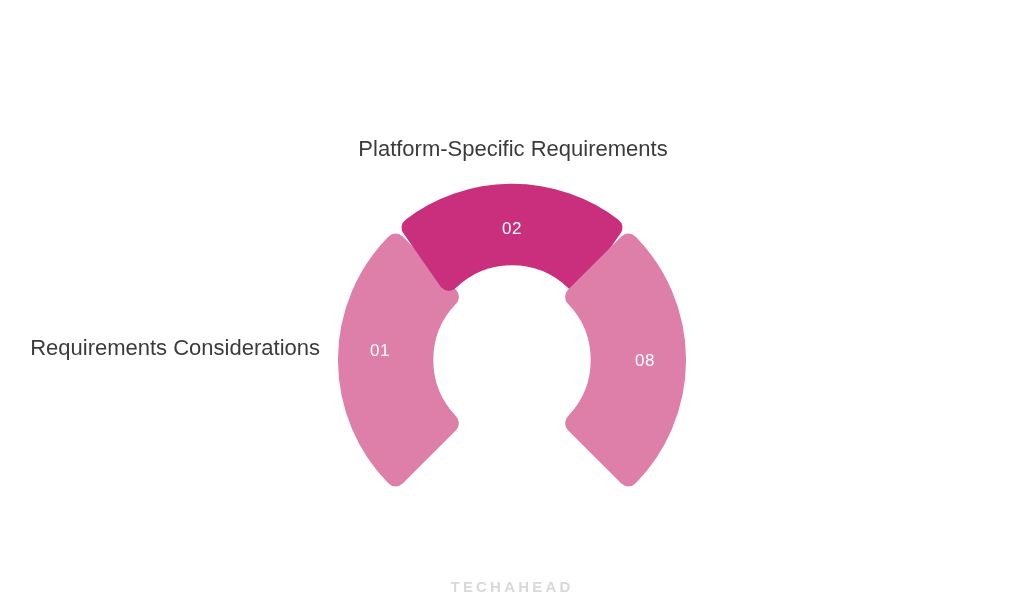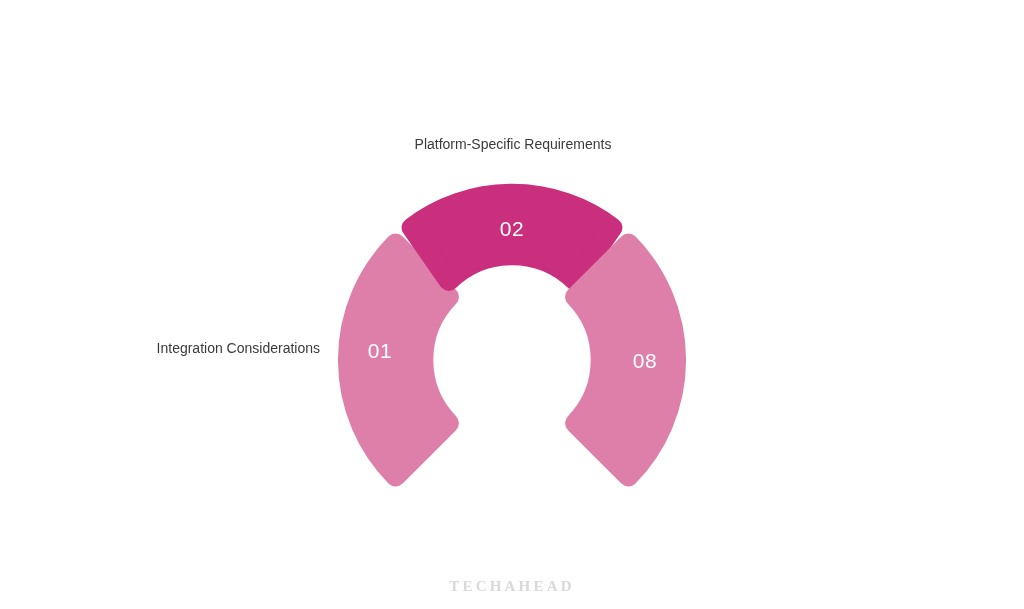--- a/index.html
+++ b/index.html
@@ -23,33 +23,33 @@
     position: absolute;
     left: 0;
     top: 0;
     width: 1024px;
     height: 609px;
   }
   .seg-number {
     position: absolute;
     color: #ffffff;
     font-family: "Liberation Sans", sans-serif;
-    font-size: 21px;
+    font-size: 17px;
     font-weight: 400;
     letter-spacing: 0.5px;
     line-height: 1;
     transform: translate(-50%, -50%);
     white-space: nowrap;
     user-select: none;
   }
   .seg-label {
     position: absolute;
     color: #3b3b3b;
     font-family: "Liberation Sans", sans-serif;
-    font-size: 14px;
+    font-size: 22px;
     font-weight: 400;
     line-height: 1.15;
     white-space: nowrap;
   }
   .label-top {
     left: 513px;
     top: 136px;
     transform: translateX(-50%);
   }
   .label-left {
@@ -61,21 +61,21 @@
     left: 709px;
     top: 348px;
     transform: translateY(-50%);
   }
   .watermark {
     position: absolute;
     left: 512px;
     top: 586px;
     transform: translate(-50%, -50%);
     color: #d9d9d9;
-    font-family: Liberation Serif, serif;
+    font-family: Liberation Sans, sans-serif;
     font-size: 15px;
     font-weight: 700;
     letter-spacing: 3.2px;
     white-space: nowrap;
     user-select: none;
   }
 </style>
 </head>
 <body>
 
@@ -102,20 +102,20 @@
                Z"></path>
     </g>
   </svg>
 
   <div class="seg-number" style="left:380px; top:350px;">01</div>
 
   <div class="seg-number" style="left:512px; top:228px;">02</div>
 
   <div class="seg-number" style="left:645px; top:360px;">08</div>
 
-  <div class="seg-label label-left">Integration Considerations</div>
+  <div class="seg-label label-left">Requirements Considerations</div>
 
   <div class="seg-label label-top">Platform-Specific Requirements</div>
 
 
   <div class="watermark">TECHAHEAD</div>
 
 </div>
 
 </body></html>

